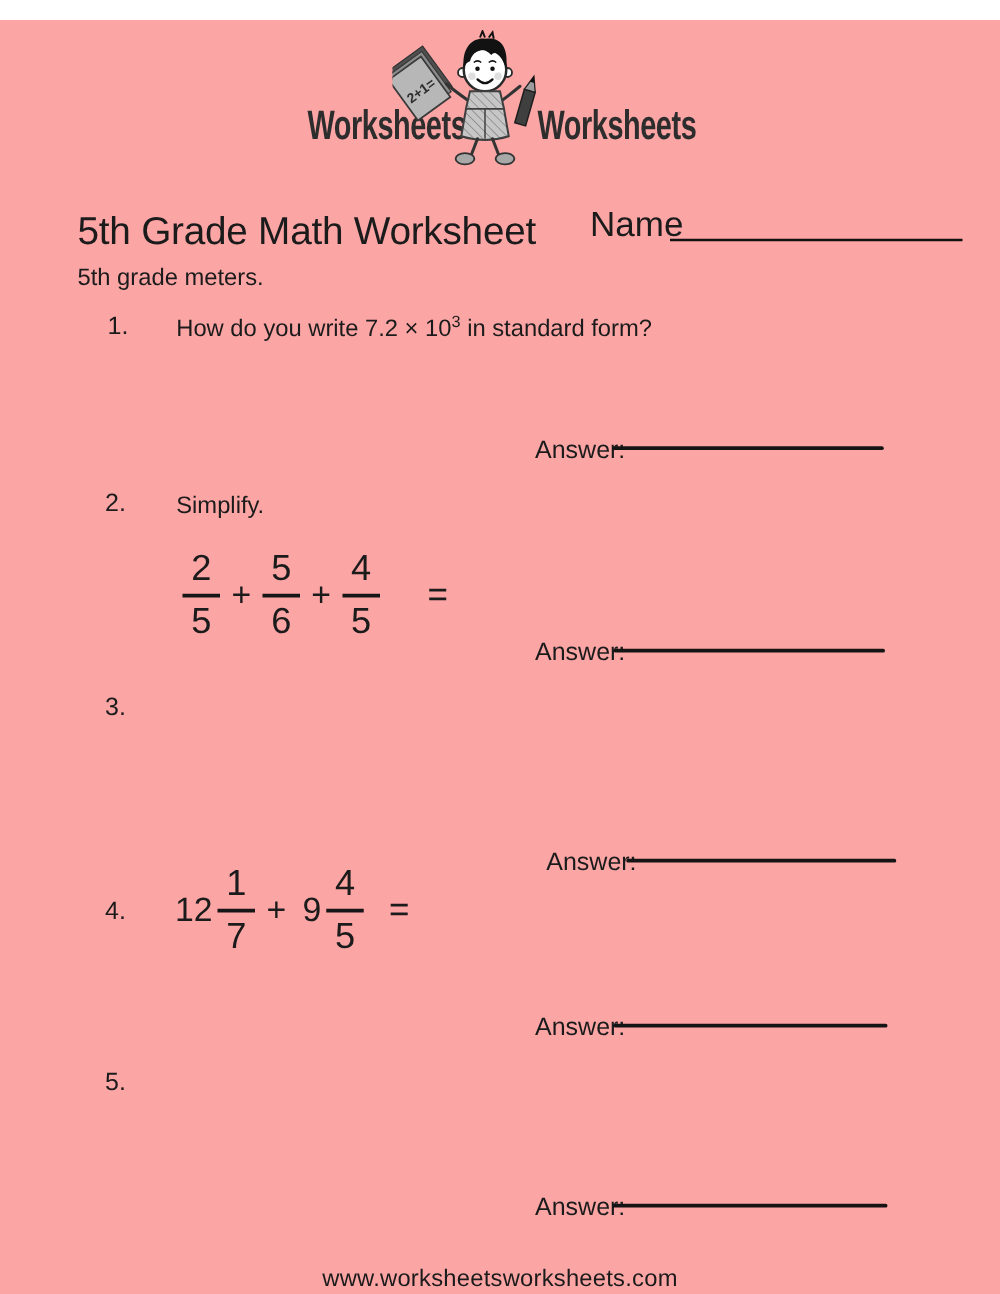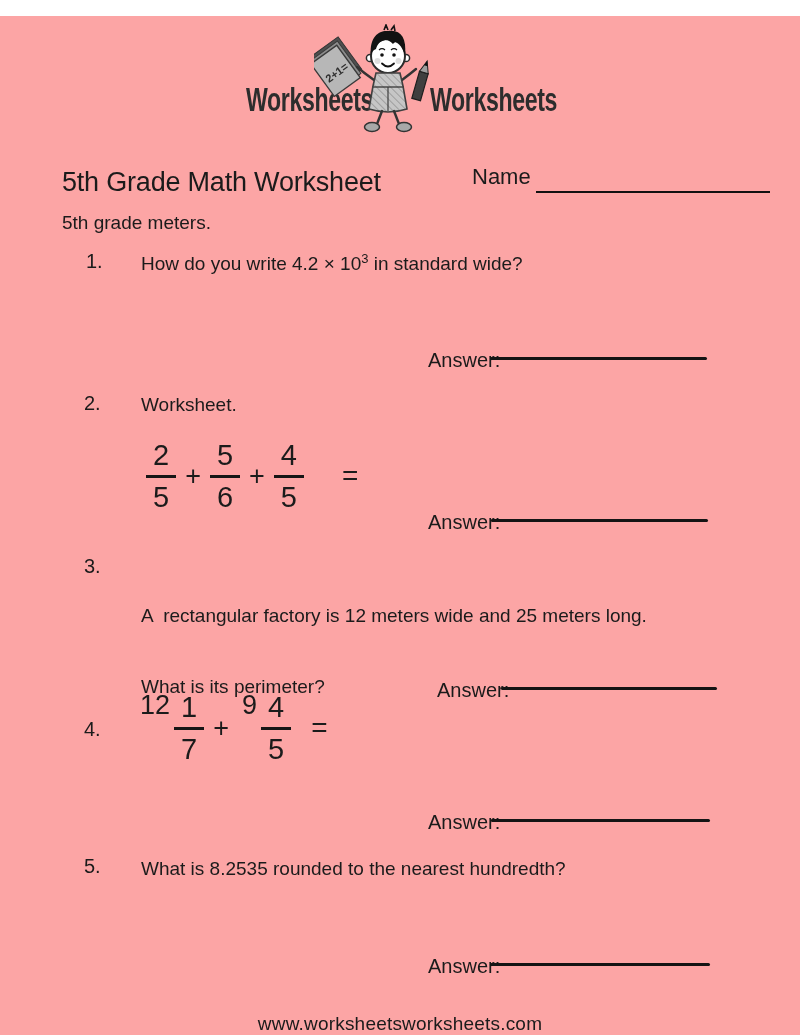--- a/index.html
+++ b/index.html
@@ -14,38 +14,38 @@
   .logo-text {
     position:absolute; top:67px; font-size:33px; font-weight:bold;
     color:#2d2d2d; letter-spacing:-0.5px; line-height:1;
     transform:scaleX(0.70); transform-origin:left top; white-space:nowrap;
   }
   .logo-text.left  { left:246px; }
   .logo-text.right { left:430px; }
   .mascot { position:absolute; left:314px; top:8px; width:122px; height:118px; }
 
   
-  .title { position:absolute; left:62px; top:151px; font-size:27px; line-height:1.15; letter-spacing:-0.2px; }
-  .name-label { position:absolute; left:472px; top:148px; font-size:22px; }
+  .title { position:absolute; left:62px; top:151px; font-size:31px; line-height:1.15; letter-spacing:-0.2px; }
+  .name-label { position:absolute; left:472px; top:148px; font-size:28px; }
   .name-line { position:absolute; left:536px; top:175px; width:234px; height:2px; background:#111; }
   .subtitle { position:absolute; left:62px; top:196px; font-size:19px; }
 
   
   .qnum { position:absolute; font-size:20px; line-height:1.15; }
   .qtext { position:absolute; font-size:19px; line-height:1.25; white-space:pre-wrap; }
   sup.exp { font-size:13px; line-height:0; }
 
   
   .expr { position:absolute; display:flex; align-items:center; }
   .frac { display:flex; flex-direction:column; align-items:center; font-size:29px; line-height:1.2; }
   .frac .num { padding:0 7px 2px; }
   .frac .den { border-top:3px solid #161616; padding:2px 7px 0; }
   .op   { font-size:27px; margin:0 9px; }
   .whole{ font-size:27px; margin-right:4px; }
-  .term { display:flex; }
+  .term { display:flex; align-items:center; }
   .eq   { font-size:28px; }
   .eq.q2 { margin-left:38px; }
   .eq.q4 { margin-left:20px; }
   .term + .op { margin-right:13px; }
 
   
   .ans-label { position:absolute; font-size:20px; }
   .ans-line  { position:absolute; height:3px; background:#141414; border-radius:2px; }
 
   
@@ -106,27 +106,27 @@
   </svg>
 
   <div class="logo-text right">Worksheets</div>
 
   <div class="title">5th Grade Math Worksheet</div>
   <div class="name-label">Name</div>
   <div class="name-line"></div>
   <div class="subtitle">5th grade meters.</div>
 
   <div class="qnum abs" style="left:86px; top:234px;">1.</div>
-  <div class="qtext abs" style="left:141px; top:236px;"><span>How do you write 4.2 × 10</span><sup class="exp">3</sup><span> in standard wide?</span></div>
+  <div class="qtext abs" style="left:141px; top:236px;"><span>How do you write 7.2 × 10</span><sup class="exp">3</sup><span> in standard form?</span></div>
 
   <div class="ans-label" style="left:428px; top:333px;">Answer:</div>
   <div class="ans-line" style="left:490px; top:341px; width:217px;"></div>
 
   <div class="qnum abs" style="left:84px; top:376px;">2.</div>
-  <div class="qtext abs" style="left:141px; top:377px;">Worksheet.</div>
+  <div class="qtext abs" style="left:141px; top:377px;">Simplify.</div>
 
   <div class="expr" style="left:146px; top:422px;">
     <span class="frac">
       <span class="num">2</span>
       <span class="den">5</span>
     </span>
     <span class="op">+</span>
     <span class="frac">
       <span class="num">5</span>
       <span class="den">6</span>
@@ -136,24 +136,20 @@
       <span class="num">4</span>
       <span class="den">5</span>
     </span>
     <span class="eq q2">=</span>
   </div>
 
   <div class="ans-label" style="left:428px; top:495px;">Answer:</div>
   <div class="ans-line" style="left:491px; top:503px; width:217px;"></div>
 
   <div class="qnum abs" style="left:84px; top:539px;">3.</div>
-  <div class="qtext lines abs" style="left:141px; top:540px; width:620px;">
-    <div>A  rectangular factory is 12 meters wide and 25 meters long.</div>
-    <div>What is its perimeter?</div>
-  </div>
 
   <div class="ans-label" style="left:437px; top:663px;">Answer:</div>
   <div class="ans-line" style="left:501px; top:671px; width:216px;"></div>
 
   <div class="qnum abs" style="left:84px; top:702px;">4.</div>
 
   <div class="expr" style="left:140px; top:674px;">
     <span class="term">
       <span class="whole">12</span>
       <span class="frac">
@@ -169,20 +165,19 @@
         <span class="den">5</span>
       </span>
     </span>
     <span class="eq q4">=</span>
   </div>
 
   <div class="ans-label" style="left:428px; top:795px;">Answer:</div>
   <div class="ans-line" style="left:491px; top:803px; width:219px;"></div>
 
   <div class="qnum abs" style="left:84px; top:839px;">5.</div>
-  <div class="qtext abs" style="left:141px; top:841px;">What is 8.2535 rounded to the nearest hundredth?</div>
 
   <div class="ans-label" style="left:428px; top:939px;">Answer:</div>
   <div class="ans-line" style="left:490px; top:947px; width:220px;"></div>
 
   <div class="footer">www.worksheetsworksheets.com</div>
 
 </div>
 
 </body></html>

